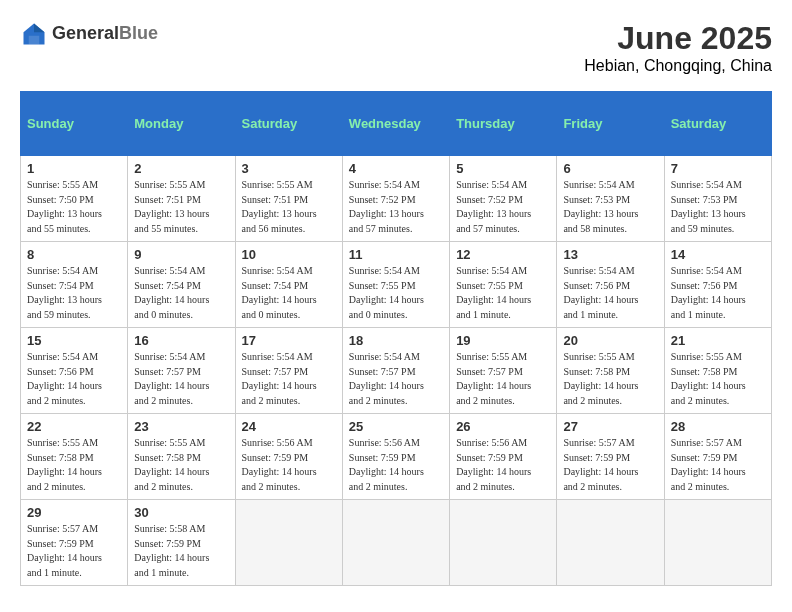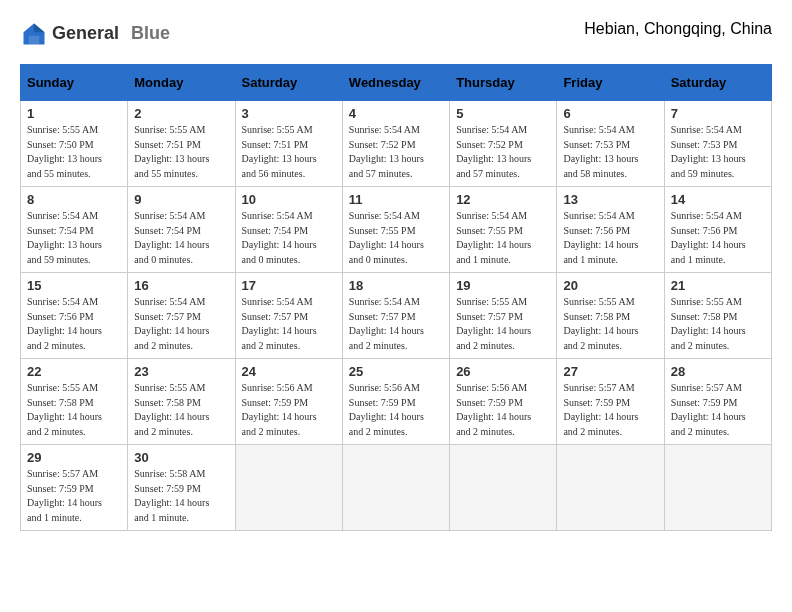--- a/index.html
+++ b/index.html
@@ -44,24 +44,24 @@
       font-size: 16px;
       color: #000000;
     }
     .calendar-table {
       width: 100%;
       border-collapse: collapse;
       table-layout: fixed;
     }
     .calendar-table thead tr th {
       background-color: #2a6fc9;
-      color: #000000;
+      color: #86efac;
       font-size: 13px;
       font-weight: bold;
-      padding: 10px 6px;
+      padding: 24px 6px;
       text-align: left;
       border: 1px solid #2a6fc9;
     }
     .calendar-table tbody tr td {
       border: 1px solid #ccc;
       vertical-align: top;
       padding: 5px 6px;
       font-size: 10.5px;
       color: #333;
       background: #fff;
@@ -87,27 +87,28 @@
 <body>
 
 <div class="header-area">
   <div class="logo">
     <svg class="logo-icon" viewBox="0 0 32 32">
       <polygon points="16,4 28,14 28,28 4,28 4,14" fill="#2a6fc9"></polygon>
       <polygon points="16,4 28,14 16,14" fill="#1a5aa0"></polygon>
       <rect x="10" y="18" width="12" height="10" fill="#fff" opacity="0.15"></rect>
     </svg>
     <div>
-      <div style="display:flex;align-items:baseline;gap:12px;">
+      <div style="display:flex;align-items:baseline;gap:0px;">
         <span class="logo-text logo-general">General</span>
           <span class="logo-text logo-blue">Blue</span>
       </div>
     </div>
   </div>
   <div class="title-area">
+    <div class="month-title">June 2025</div>
     <div class="location">Hebian, Chongqing, China</div>
   </div>
 </div>
 
 <table class="calendar-table">
   <thead>
     <tr>
       <th>Sunday</th>
       <th>Monday</th>
       <th>Saturday</th>

